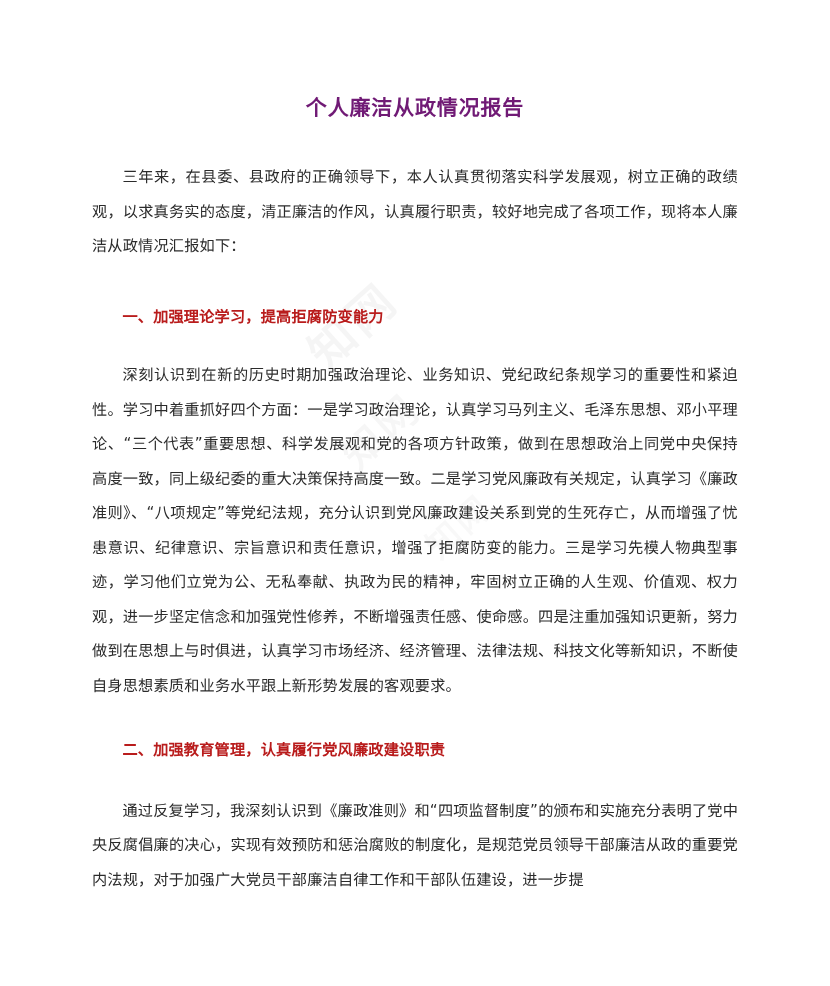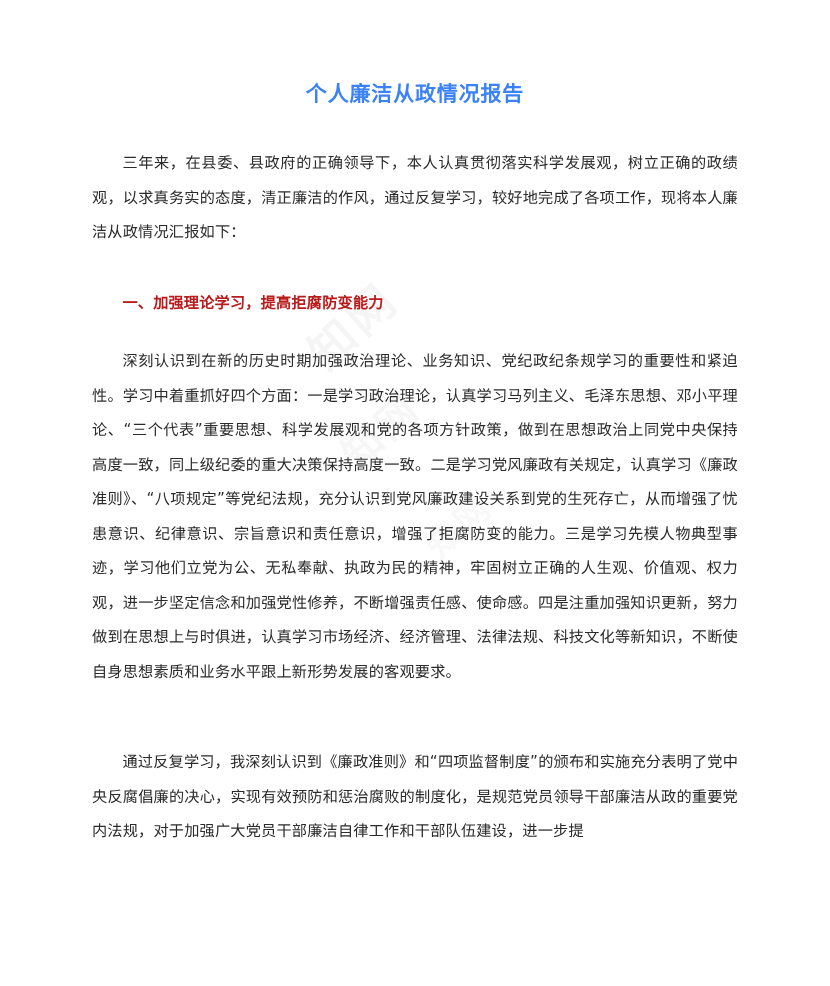--- a/index.html
+++ b/index.html
@@ -65,26 +65,26 @@
   
   .content {
     position: relative;
     z-index: 1;
     padding: 0 92px;
     box-sizing: border-box;
     width: 830px;
   }
 
   .doc-title {
-    margin: 2px;
+    margin: 16px;
     padding-top: 78px;
     text-align: center;
     font-size: 21px;
     font-weight: bold;
-    color: #3b82f6;
+    color: #701a75;
     letter-spacing: 0.04em;
     line-height: 1.4;
   }
 
   .para {
     margin: 0;
     font-size: 15.2px;
     line-height: 34.5px;
     color: #2b2b2b;
     text-align: justify;
@@ -120,31 +120,32 @@
   <div class="watermark-layer">
     <div class="watermark wm-1">知网</div>
     <div class="watermark wm-2">知网</div>
     <div class="watermark wm-3">知网</div>
   </div>
 
   <div class="content">
 
     <h1 class="doc-title">个人廉洁从政情况报告</h1>
 
-    <p class="para para-lead">三年来，在县委、县政府的正确领导下，本人认真贯彻落实科学发展观，树立正确的政绩观，以求真务实的态度，清正廉洁的作风，通过反复学习，较好地完成了各项工作，现将本人廉洁从政情况汇报如下：</p>
+    <p class="para para-lead">三年来，在县委、县政府的正确领导下，本人认真贯彻落实科学发展观，树立正确的政绩观，以求真务实的态度，清正廉洁的作风，认真履行职责，较好地完成了各项工作，现将本人廉洁从政情况汇报如下：</p>
 
     <div class="gap-before-heading"></div>
 
     <h2 class="section-heading">一、加强理论学习，提高拒腐防变能力</h2>
 
     <div class="gap-after-heading"></div>
 
     <p class="para">深刻认识到在新的历史时期加强政治理论、业务知识、党纪政纪条规学习的重要性和紧迫性。学习中着重抓好四个方面：一是学习政治理论，认真学习马列主义、毛泽东思想、邓小平理论、“三个代表”重要思想、科学发展观和党的各项方针政策，做到在思想政治上同党中央保持高度一致，同上级纪委的重大决策保持高度一致。二是学习党风廉政有关规定，认真学习《廉政准则》、“八项规定”等党纪法规，充分认识到党风廉政建设关系到党的生死存亡，从而增强了忧患意识、纪律意识、宗旨意识和责任意识，增强了拒腐防变的能力。三是学习先模人物典型事迹，学习他们立党为公、无私奉献、执政为民的精神，牢固树立正确的人生观、价值观、权力观，进一步坚定信念和加强党性修养，不断增强责任感、使命感。四是注重加强知识更新，努力做到在思想上与时俱进，认真学习市场经济、经济管理、法律法规、科技文化等新知识，不断使自身思想素质和业务水平跟上新形势发展的客观要求。</p>
 
     <div class="gap-before-heading-2"></div>
 
+    <h2 class="section-heading">二、加强教育管理，认真履行党风廉政建设职责</h2>
 
     <div class="gap-after-heading-2"></div>
 
     <p class="para">通过反复学习，我深刻认识到《廉政准则》和“四项监督制度”的颁布和实施充分表明了党中央反腐倡廉的决心，实现有效预防和惩治腐败的制度化，是规范党员领导干部廉洁从政的重要党内法规，对于加强广大党员干部廉洁自律工作和干部队伍建设，进一步提</p>
 
   </div>
 </div>
 
 </body></html>

